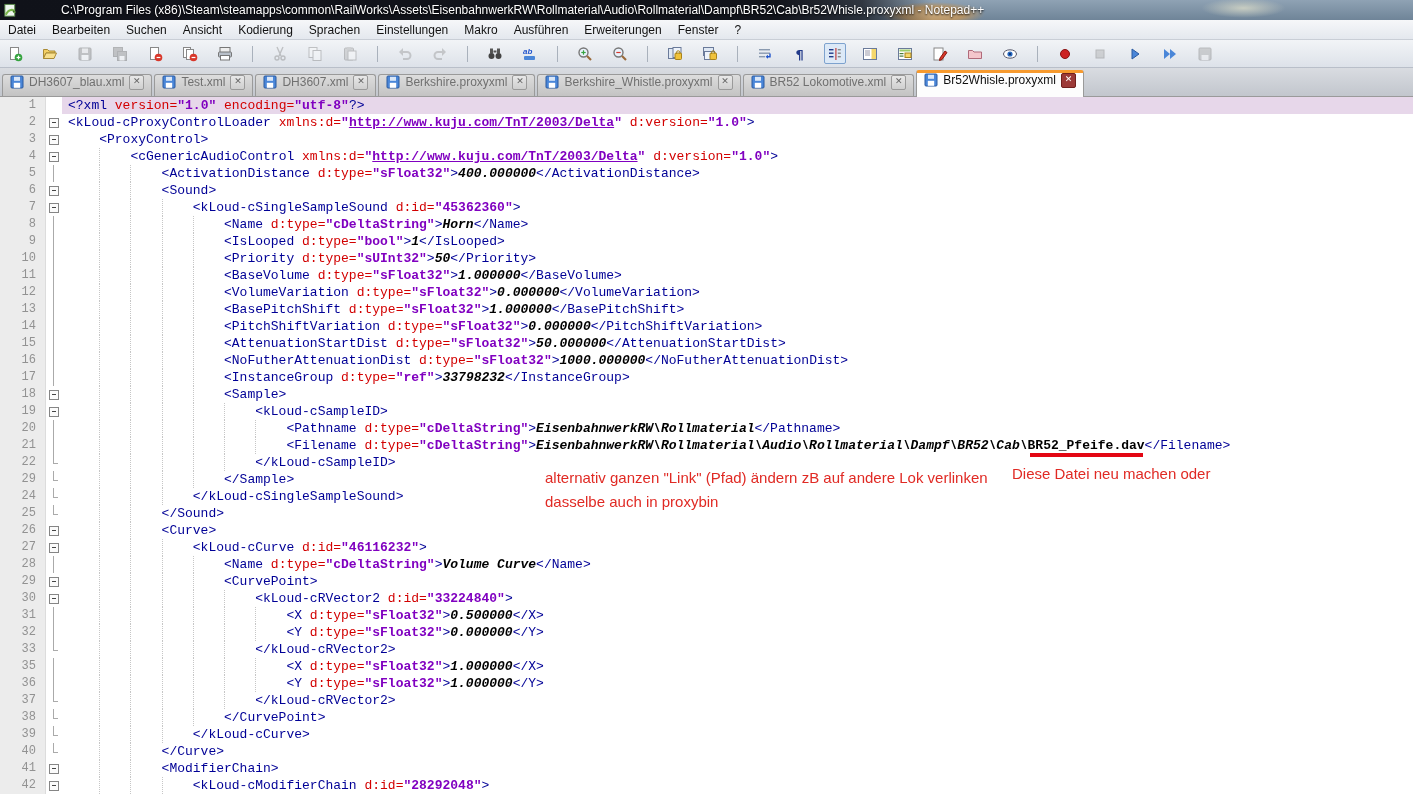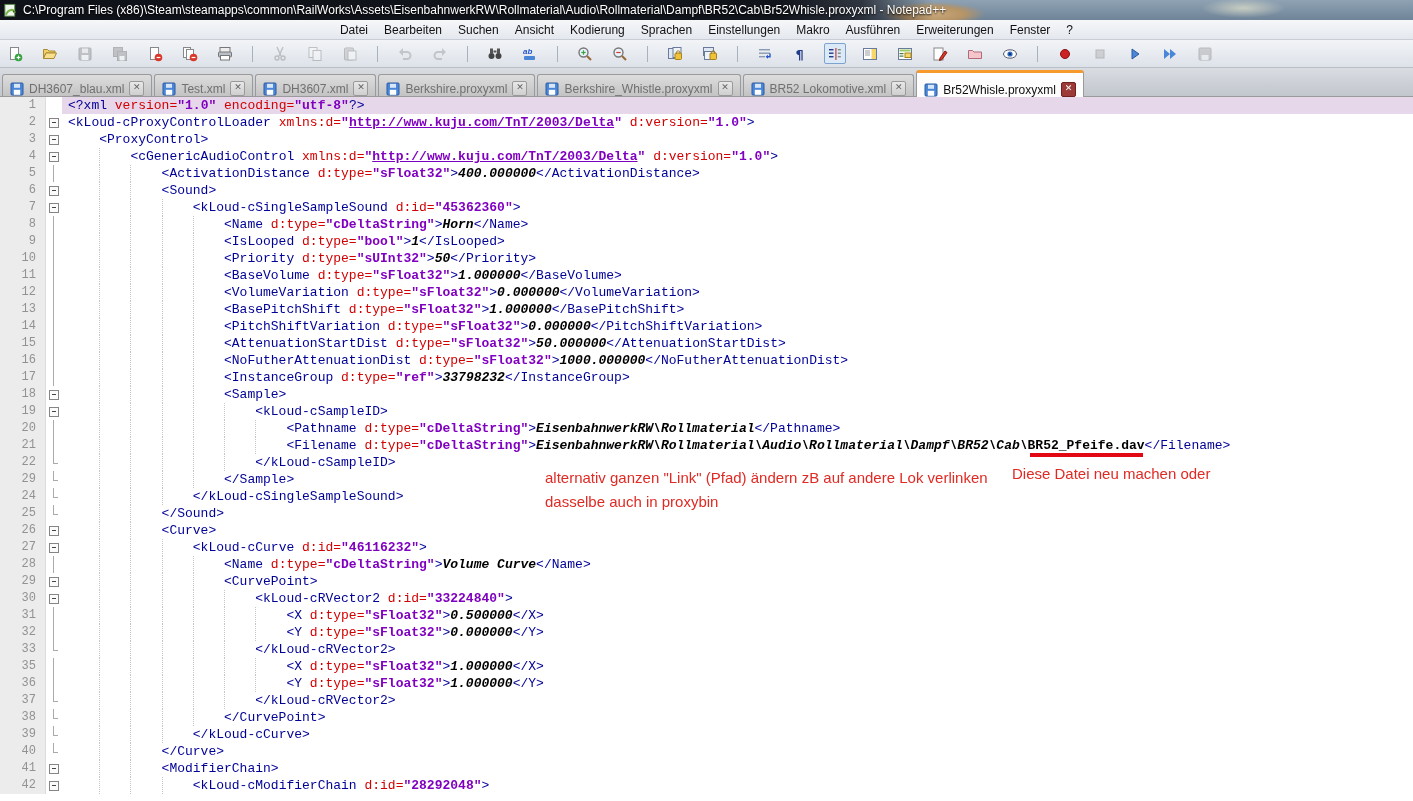--- a/index.html
+++ b/index.html
@@ -7,41 +7,41 @@
   .window{width:1413px;height:801px;display:flex;flex-direction:column;}
 
   
   .titlebar{height:20px;flex:none;display:flex;align-items:center;color:#fff;font-size:12px;
     background:
       linear-gradient(90deg,#101219 0%,#12141b 55%,rgba(18,20,27,.75) 61%,rgba(18,20,27,0) 66%),
       radial-gradient(70px 16px at 66% 70%, #c9a87b 0%, #b69466 45%, rgba(182,148,102,0) 75%),
       radial-gradient(60px 14px at 88% 40%, #c8cdc2 0%, rgba(200,205,194,0) 70%),
       linear-gradient(#8fa2b4,#6f8498);}
   .titlebar .appicon{width:15px;height:15px;margin:0 5px 0 3px;flex:none;}
-  .title-text{white-space:nowrap;text-shadow:0 1px 2px #000;}
+  .title-text{white-space:nowrap;text-shadow:0 1px 2px #000;margin-left:38px;}
 
   
   .menubar{height:19px;flex:none;display:flex;align-items:center;font-size:12px;color:#111;
-    background:linear-gradient(#f6f7f9,#e4e8ee);border-bottom:1px solid #c9ced6;justify-content:center;}
+    background:linear-gradient(#f6f7f9,#e4e8ee);border-bottom:1px solid #c9ced6;}
   .mi{padding:2px 8px;cursor:default;}
 
   
   .toolbar{height:25px;flex:none;display:flex;align-items:center;gap:13px;padding:1px 4px;
     background:linear-gradient(#f2f4f7,#dde2e9);border-bottom:1px solid #b9bfc9;}
   .tb{width:22px;height:21px;display:flex;align-items:center;justify-content:center;
     border:1px solid transparent;border-radius:2px;background:transparent;padding:0;}
   .tb svg{width:16px;height:16px;}
   .tb.disabled{opacity:.38;filter:grayscale(1);}
   .tb.pressed{border-color:#7da2ce;background:#dce9f7;}
   .sep{width:1px;height:16px;background:#a9b1bc;margin:0 3px;flex:none;}
 
   
   .tabbar{height:28px;flex:none;display:flex;align-items:flex-end;padding-left:2px;
     background:linear-gradient(#d9dce1,#c2c6cd);border-bottom:1px solid #9a9a9a;}
-  .tab{height:21px;display:flex;align-items:flex-end;gap:5px;padding:0 7px;margin-right:2px;
+  .tab{height:21px;display:flex;align-items:flex-start;gap:5px;padding:0 7px;margin-right:2px;
     background:linear-gradient(#dddddd,#c3c3c3);border:1px solid #9a9a9a;border-bottom:none;
     border-radius:3px 3px 0 0;color:#707070;font-size:12px;white-space:nowrap;cursor:default;}
   .tab.active{height:24px;background:#fdfdfd;border-top:3px solid var(--active-tab-stripe);color:#101010;margin-bottom:-1px;}
   .tab .flop{width:14px;height:14px;flex:none;}
   .tx{width:13px;height:13px;flex:none;border:1px solid #9a9a9a;background:linear-gradient(#e8e8e8,#cfcfcf);
     color:#666;font-size:9px;line-height:11px;text-align:center;border-radius:2px;}
   .tab.active .tx{background:#9c3a38;border-color:#70201e;color:#fff;}
 
   
   .editor{flex:1;position:relative;background:#fff;overflow:hidden;

